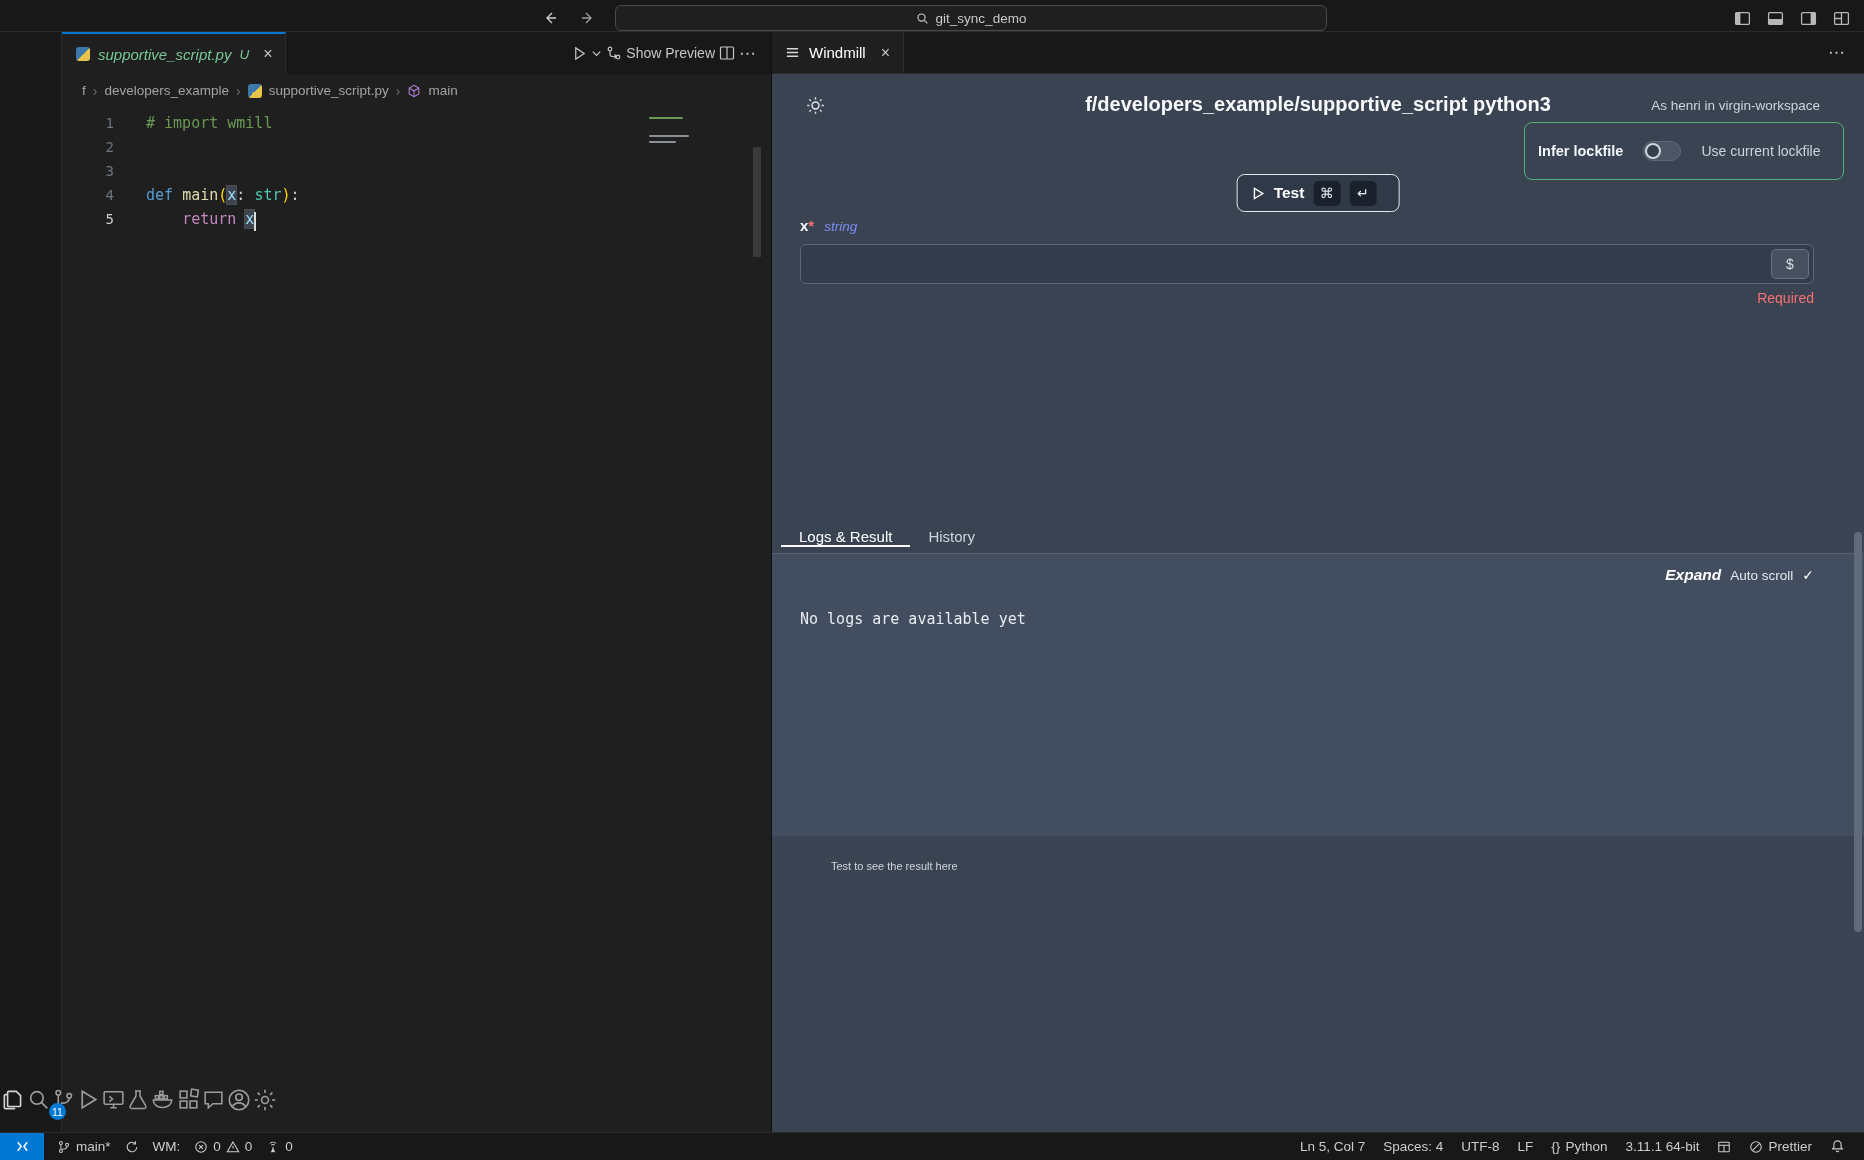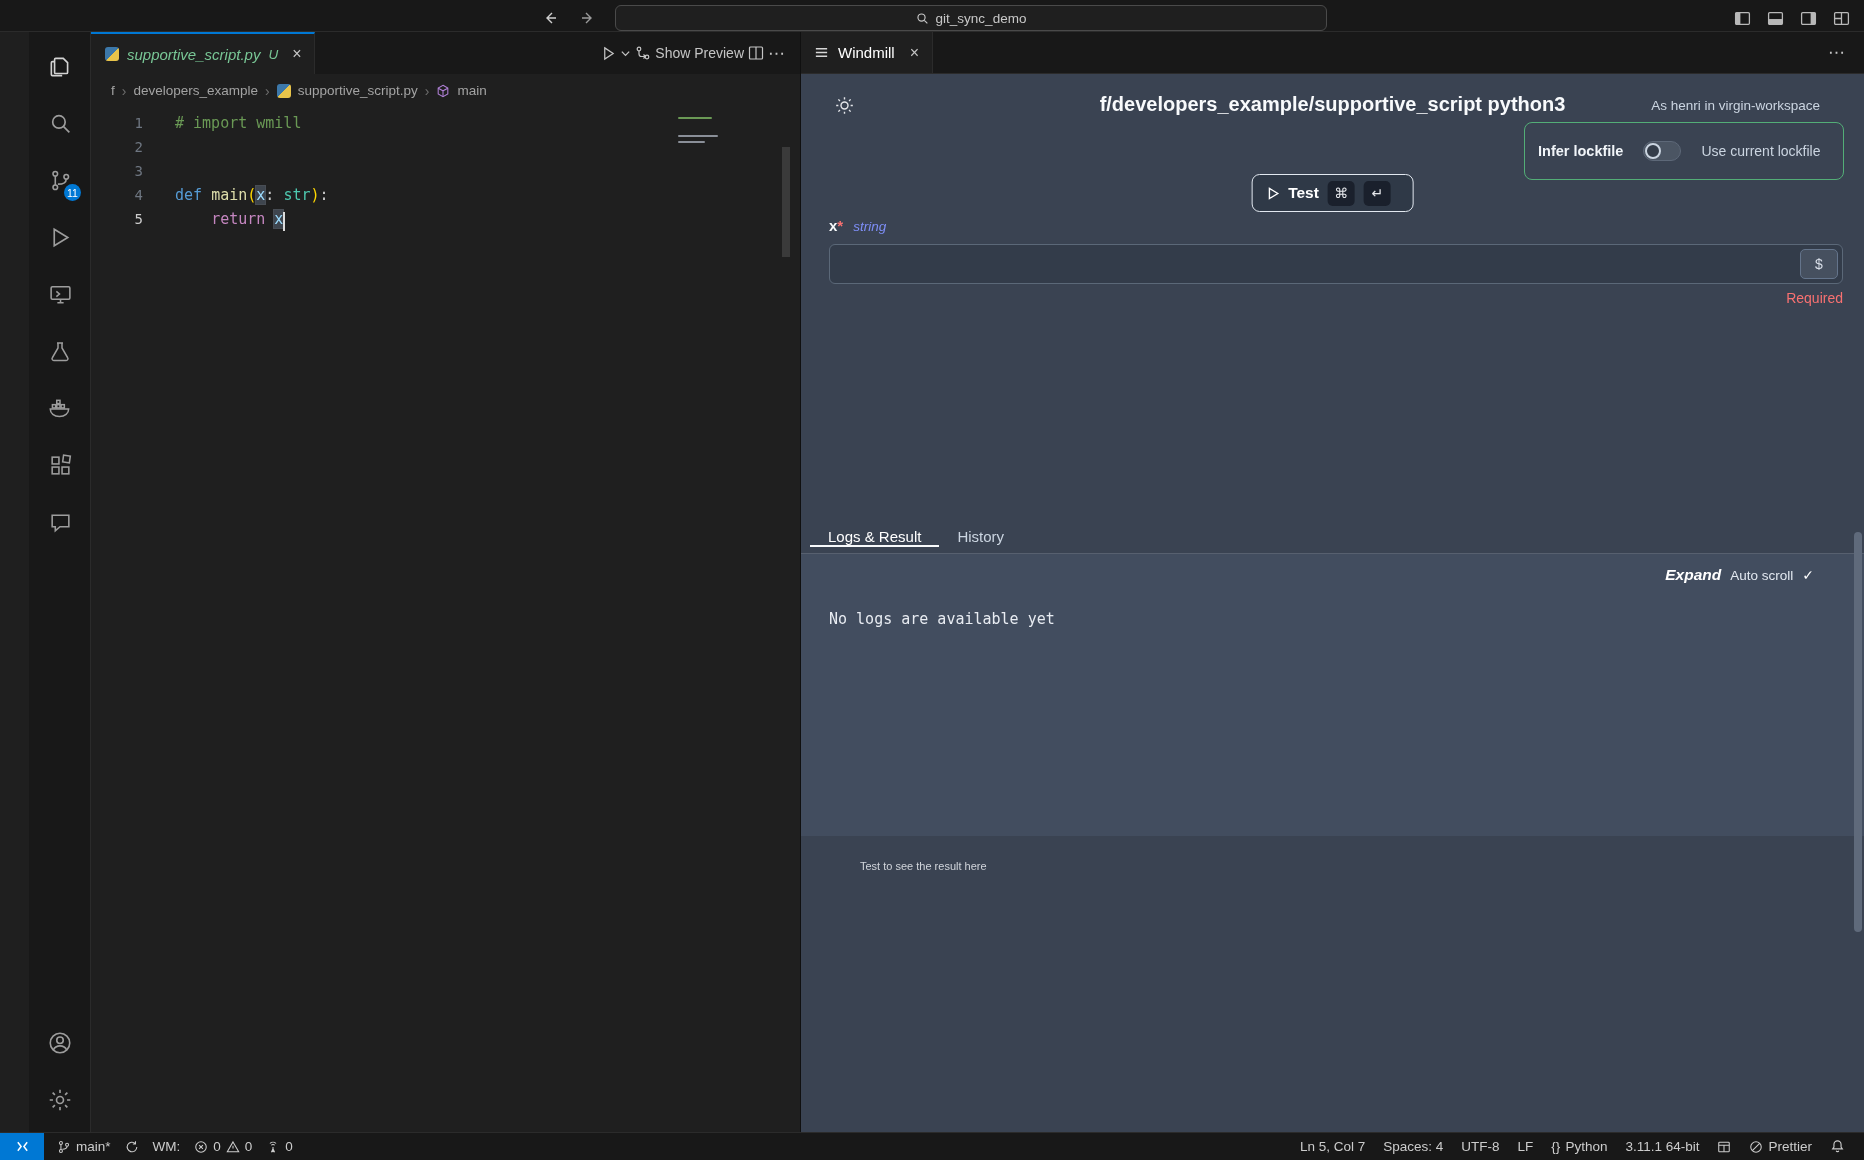--- a/index.html
+++ b/index.html
@@ -11,21 +11,21 @@
   .titlebar { height:32px; background:#181818; border-bottom:1px solid #2b2b2b; position:relative; flex:none; }
   .nav-arrows { position:absolute; left:542px; top:0; height:36px; display:flex; align-items:center; gap:22px; color:#cfcfcf; }
   .search-box { position:absolute; left:615px; top:5px; width:712px; height:26px; background:#1f1f1f; border:1px solid #4a4a4a; border-radius:6px; display:flex; align-items:center; justify-content:center; gap:7px; color:#c8c8c8; font-size:13.5px; }
   .tb-icons { position:absolute; right:14px; top:0; height:36px; display:flex; align-items:center; gap:16px; }
   .icon-svg { display:block; }
 
   
   .main { flex:1; display:flex; min-height:0; }
 
   
-  .activitybar { width:62px; background:#181818; border-right:1px solid #2b2b2b; display:flex; flex-direction:column; align-items:flex-start; padding:6px 0 4px 0; flex:none;margin-left:29px; }
+  .activitybar { width:62px; background:#181818; border-right:1px solid #2b2b2b; display:flex; flex-direction:row; align-items:flex-end; padding:6px 0 4px 0; flex:none; }
   .ab-item { width:62px; height:57px; display:flex; align-items:center; justify-content:center; position:relative; color:#9d9d9d; }
   .ab-item.first { color:#d3d3d3; }
   .ab-badge { position:absolute; right:10px; bottom:8px; min-width:17px; height:17px; border-radius:9px; background:#0078d4; color:#fff; font-size:10.5px; display:flex; align-items:center; justify-content:center; padding:0 3px; }
   .ab-spacer { margin-top:auto; }
 
   
   .editor-group { width:710px; flex:none; display:flex; flex-direction:column; border-right:1px solid #101010; background:#1f1f1f; }
   .tabbar { height:42px; background:#181818; display:flex; align-items:stretch; flex:none; }
   .tab { display:flex; align-items:center; gap:8px; padding:0 12px 0 14px; background:#1f1f1f; border-top:2px solid #0078d4; border-right:1px solid #2b2b2b; }
   .tab-label { color:#79c796; font-size:15px; font-style:italic; }

